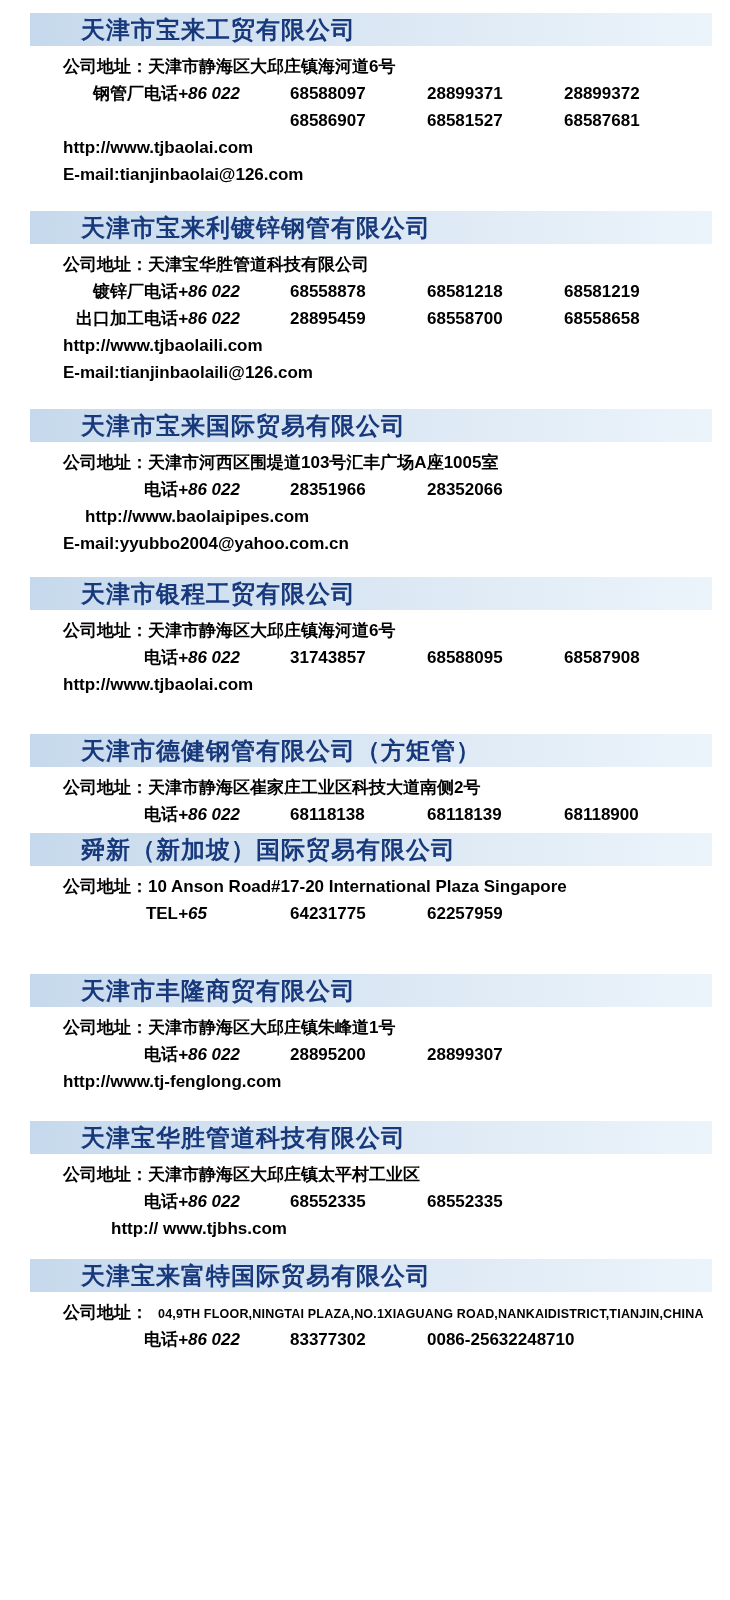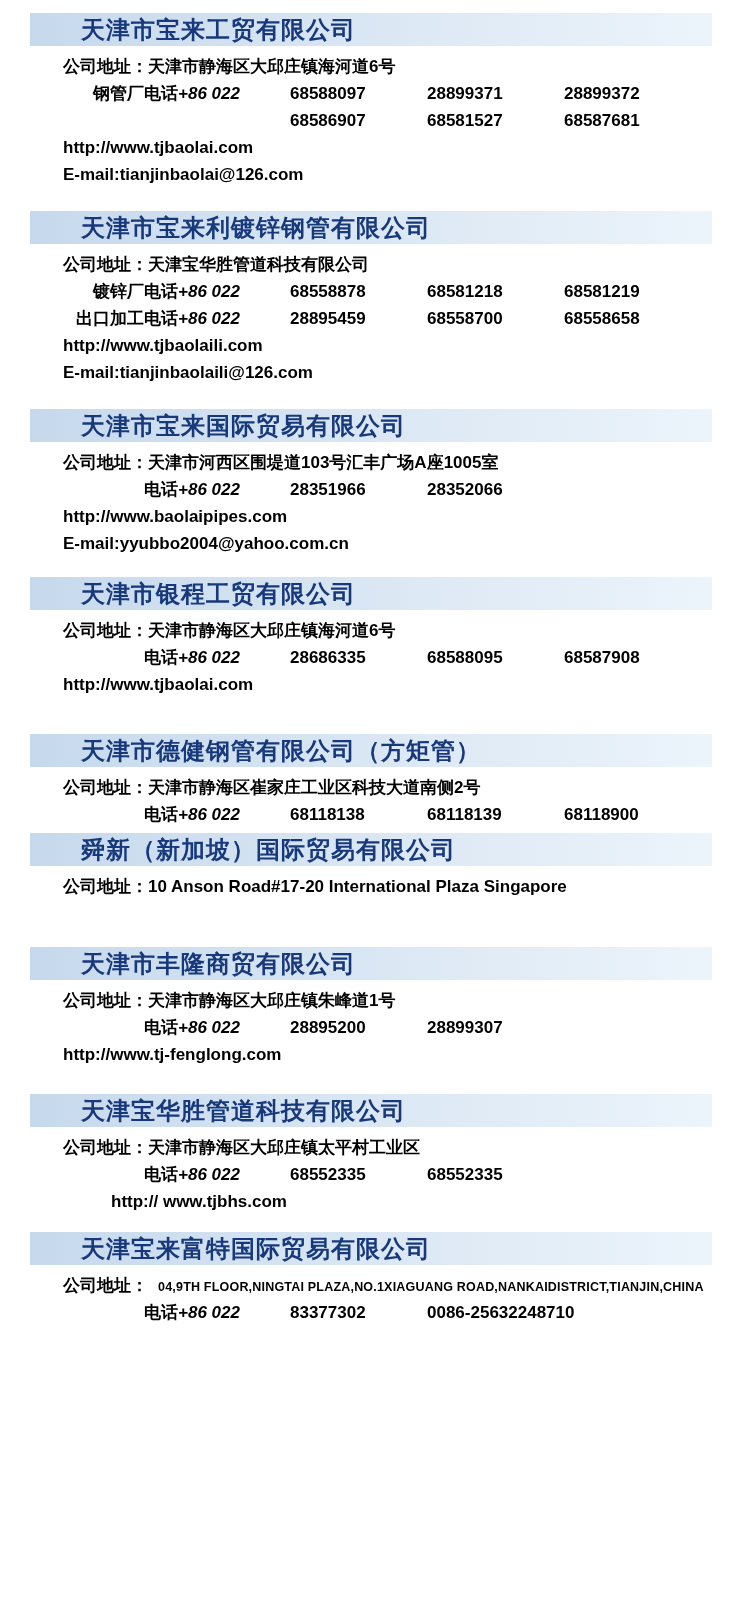--- a/index.html
+++ b/index.html
@@ -145,40 +145,40 @@
         <span class="addr-label">公司地址：</span>
         <span class="addr-value">天津市河西区围堤道103号汇丰广场A座1005室</span>
       </div>
 
   <div class="row phone-row">
     <span class="ph-label">电话</span>
     <span class="ph-code">+86 022</span>
   <span class="ph-num">28351966</span>
           <span class="ph-num">28352066</span>
         </div>
-<div class="row website-row" style="display: flex;">http://www.baolaipipes.com</div>
+<div class="row website-row" style="display: flex; margin-left: 22px;">http://www.baolaipipes.com</div>
       <div class="row email-row" style="display: flex;">E-mail:yyubbo2004@yahoo.com.cn</div>
     </div>
   </section>
 
   <section class="section">
     <div class="header">
       <div class="sq"></div>
       <h2 class="title">天津市银程工贸有限公司</h2>
     </div>
     <div class="body">
       <div class="row address-row">
         <span class="addr-label">公司地址：</span>
         <span class="addr-value">天津市静海区大邱庄镇海河道6号</span>
       </div>
 
   <div class="row phone-row">
     <span class="ph-label">电话</span>
     <span class="ph-code">+86 022</span>
-  <span class="ph-num">28686335</span>
+  <span class="ph-num">31743857</span>
           <span class="ph-num">68588095</span>
           <span class="ph-num">68587908</span>
         </div>
 <div class="row website-row" style="display: flex;">http://www.tjbaolai.com</div>
 
     </div>
   </section>
 
   <section class="section">
     <div class="header">
@@ -206,20 +206,26 @@
     <div class="header">
       <div class="sq"></div>
       <h2 class="title">舜新（新加坡）国际贸易有限公司</h2>
     </div>
     <div class="body">
       <div class="row address-row">
         <span class="addr-label">公司地址：</span>
         <span class="addr-value">10 Anson Road#17-20 International Plaza Singapore</span>
       </div>
 
+  <div class="row phone-row">
+    <span class="ph-label">TEL</span>
+    <span class="ph-code">+65</span>
+  <span class="ph-num">64231775</span>
+          <span class="ph-num">62257959</span>
+        </div>
 
     </div>
   </section>
 
   <section class="section">
     <div class="header">
       <div class="sq"></div>
       <h2 class="title">天津市丰隆商贸有限公司</h2>
     </div>
     <div class="body">

